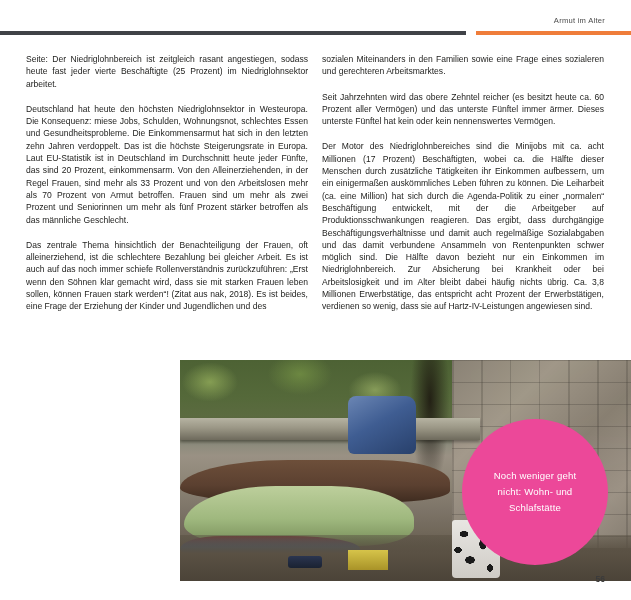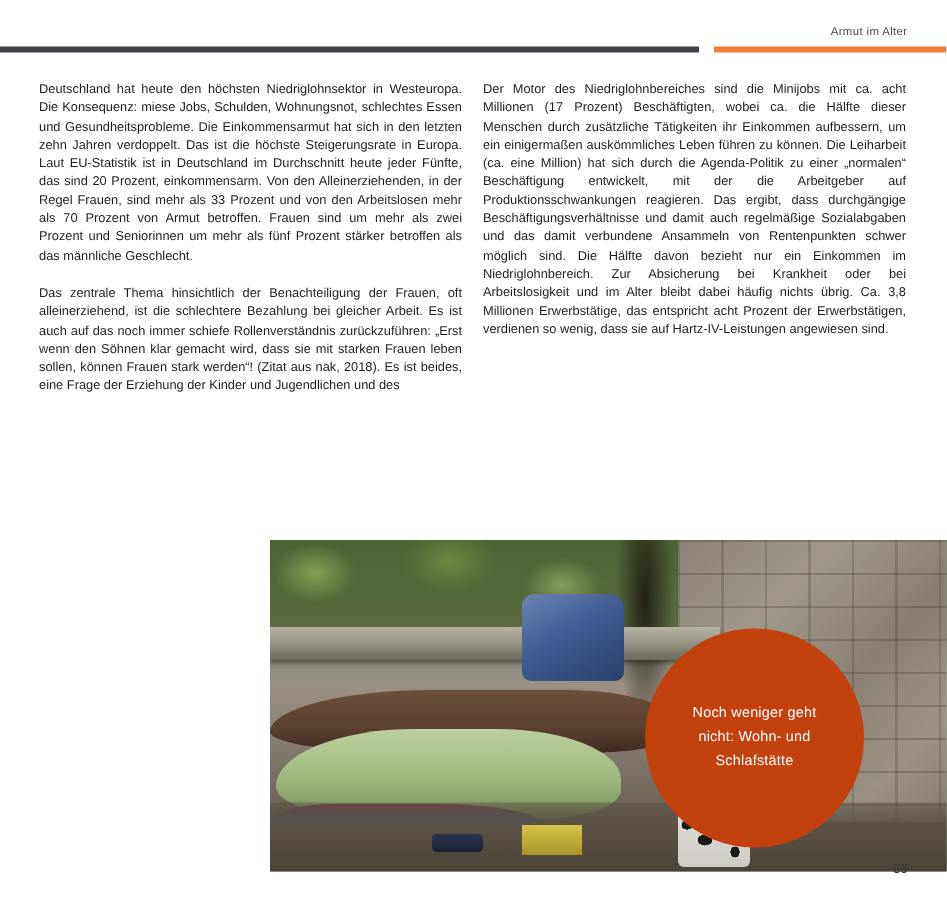--- a/index.html
+++ b/index.html
@@ -189,26 +189,26 @@
   .photo-shoes {
     position: absolute;
     left: 108px; top: 196px; width: 34px; height: 12px;
     background: linear-gradient(to bottom, #2b3550, #1a2232);
     border-radius: 3px;
   }
 
   
   .callout {
     position: absolute;
-    left: 430px;
+    left: 462px;
     top: 419px;
     width: 146px;
     height: 146px;
     border-radius: 50%;
-    background: #c2410c;
+    background: #ec4899;
     color: #ffffff;
     display: flex;
     align-items: center;
     justify-content: center;
     text-align: center;
     box-sizing: border-box;
     padding: 0 20px;
   }
   .callout-text {
     font-size: 9.6px;
@@ -235,25 +235,28 @@
 
 <div class="rule-row">
   <div class="rule-dark"></div>
   <div class="rule-gap"></div>
   <div class="rule-accent"></div>
 </div>
 
 <div class="columns">
 
   <div class="col col-left">
+    <p>Seite: Der Niedriglohnbereich ist zeitgleich rasant angestiegen, sodass heute fast jeder vierte Beschäftigte (25 Prozent) im Niedriglohnsektor arbeitet.</p>
     <p>Deutschland hat heute den höchsten Niedriglohnsektor in Westeuropa. Die Konsequenz: miese Jobs, Schulden, Wohnungsnot, schlechtes Essen und Gesundheitsprobleme. Die Einkommensarmut hat sich in den letzten zehn Jahren verdoppelt. Das ist die höchste Steigerungsrate in Europa. Laut EU-Statistik ist in Deutschland im Durchschnitt heute jeder Fünfte, das sind 20 Prozent, einkommensarm. Von den Alleinerziehenden, in der Regel Frauen, sind mehr als 33 Prozent und von den Arbeitslosen mehr als 70 Prozent von Armut betroffen. Frauen sind um mehr als zwei Prozent und Seniorinnen um mehr als fünf Prozent stärker betroffen als das männliche Geschlecht.</p>
     <p>Das zentrale Thema hinsichtlich der Benachteiligung der Frauen, oft alleinerziehend, ist die schlechtere Bezahlung bei gleicher Arbeit. Es ist auch auf das noch immer schiefe Rollenverständnis zurückzuführen: „Erst wenn den Söhnen klar gemacht wird, dass sie mit starken Frauen leben sollen, können Frauen stark werden“! (Zitat aus nak, 2018). Es ist beides, eine Frage der Erziehung der Kinder und Jugendlichen und des</p>
   </div>
 
   <div class="col col-right">
+    <p>sozialen Miteinanders in den Familien sowie eine Frage eines sozialeren und gerechteren Arbeitsmarktes.</p>
+    <p>Seit Jahrzehnten wird das obere Zehntel reicher (es besitzt heute ca. 60 Prozent aller Vermögen) und das unterste Fünftel immer ärmer. Dieses unterste Fünftel hat kein oder kein nennenswertes Vermögen.</p>
     <p>Der Motor des Niedriglohnbereiches sind die Minijobs mit ca. acht Millionen (17 Prozent) Beschäftigten, wobei ca. die Hälfte dieser Menschen durch zusätzliche Tätigkeiten ihr Einkommen aufbessern, um ein einigermaßen auskömmliches Leben führen zu können. Die Leiharbeit (ca. eine Million) hat sich durch die Agenda-Politik zu einer „normalen“ Beschäftigung entwickelt, mit der die Arbeitgeber auf Produktionsschwankungen reagieren. Das ergibt, dass durchgängige Beschäftigungsverhältnisse und damit auch regelmäßige Sozialabgaben und das damit verbundene Ansammeln von Rentenpunkten schwer möglich sind. Die Hälfte davon bezieht nur ein Einkommen im Niedriglohnbereich. Zur Absicherung bei Krankheit oder bei Arbeitslosigkeit und im Alter bleibt dabei häufig nichts übrig. Ca. 3,8 Millionen Erwerbstätige, das entspricht acht Prozent der Erwerbstätigen, verdienen so wenig, dass sie auf Hartz-IV-Leistungen angewiesen sind.</p>
   </div>
 
 </div>
 
 <figure class="figure">
   <div class="photo">
     <div class="photo-wall"></div>
     <div class="photo-ledge"></div>
     <div class="photo-pack"></div>

